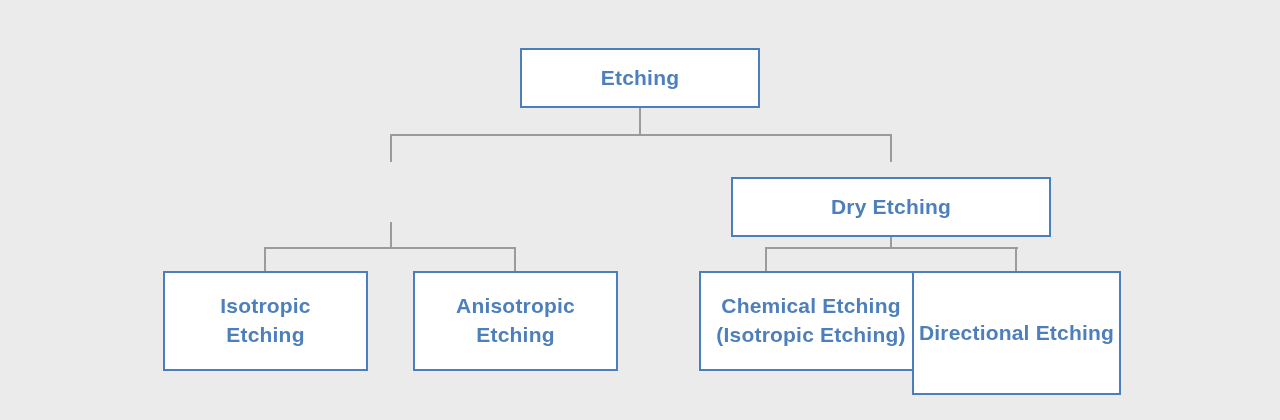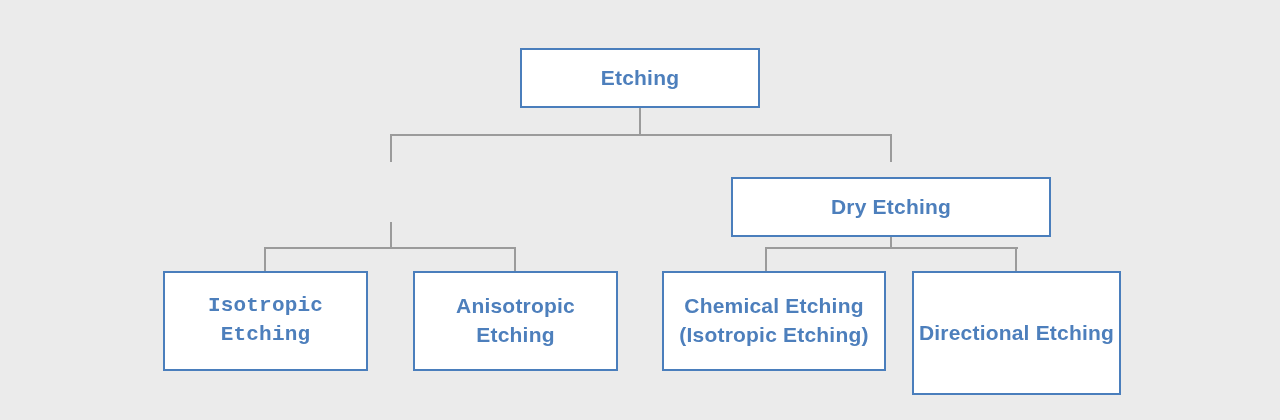--- a/index.html
+++ b/index.html
@@ -34,23 +34,23 @@
     letter-spacing:0.2px;
   }
   .conn{position:absolute;background:var(--connector);}
   .conn.v{width:2px;}
   .conn.h{height:2px;}
 
   
   .n-root       {left:520px; top:48px;  width:240px; height:60px;}
   .n-wet        {left:231px; top:162px; width:320px; height:60px;}
   .n-dry        {left:731px; top:177px; width:320px; height:60px;}
-  .n-isotropic  {left:163px; top:271px; width:205px; height:100px;font-family:Liberation Mono, monospace;}
+  .n-isotropic  {left:163px; top:271px; width:205px; height:100px;}
   .n-anisotropic{left:413px; top:271px; width:205px; height:100px;}
-  .n-chemical   {left:662px; top:271px; width:224px; height:100px;align-items:center;}
+  .n-chemical   {left:699px; top:271px; width:224px; height:100px;align-items:center;}
   .n-directional{left:912px; top:271px; width:209px; height:124px;}
 
   
   .c-root-stem {left:639px;  top:108px; height:28px;}
   .c-rail-1    {left:390px;  top:134px; width:502px;}
   .c-wet-drop  {left:390px;  top:134px; height:28px;}
   .c-dry-drop  {left:890px;  top:134px; height:28px;}
   .c-wet-stem  {left:390px;  top:222px; height:26px;}
   .c-rail-2    {left:264px;  top:247px; width:252px;}
   .c-iso-drop  {left:264px;  top:247px; height:24px;}

